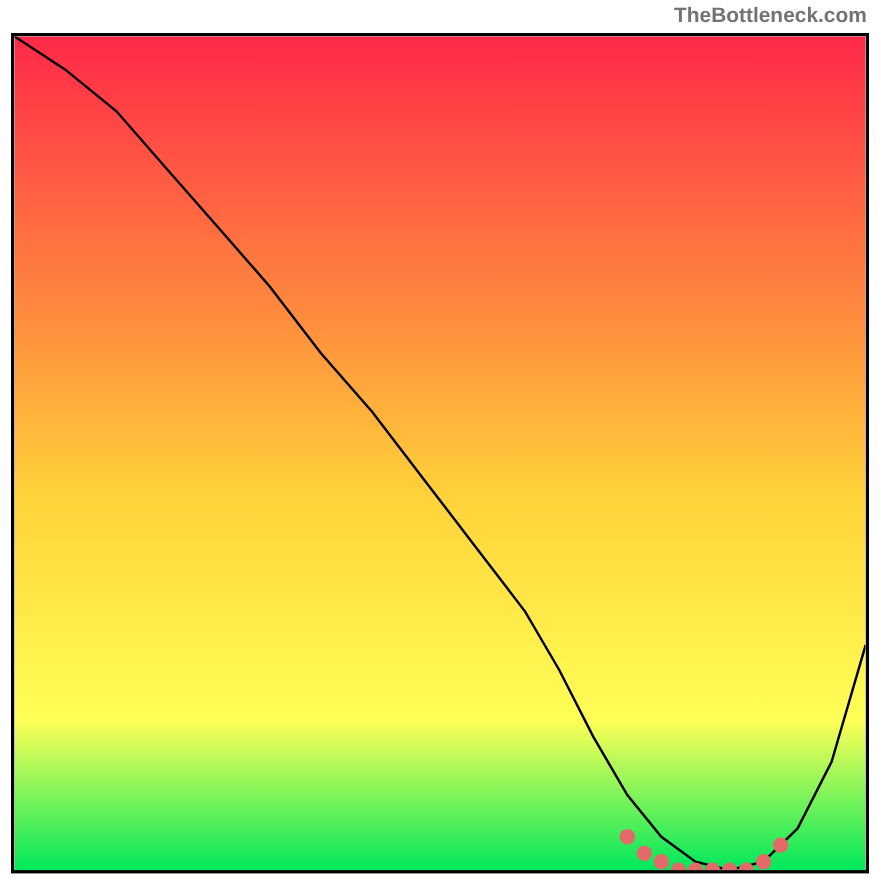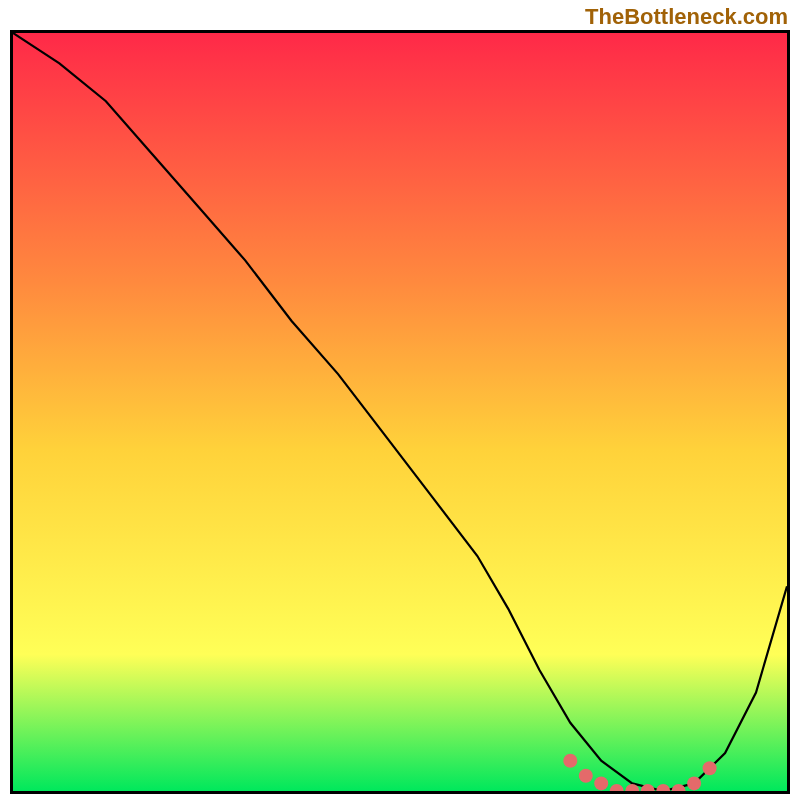--- a/index.html
+++ b/index.html
@@ -8,23 +8,23 @@
     width: 800px;
     height: 800px;
     overflow: hidden;
     background: #ffffff;
     font-family: Arial, Helvetica, sans-serif;
   }
   .watermark {
     position: absolute;
     top: 4px;
     right: 12px;
-    font-size: 22px;
+    font-size: 19px;
     font-weight: bold;
-    color: #a16207;
+    color: #737373;
     letter-spacing: 0px;
   }
   .plot {
     position: absolute;
     top: 30px;
     left: 10px;
     width: 780px;
     height: 764px;
     border: 3px solid #000;
     box-sizing: border-box;

